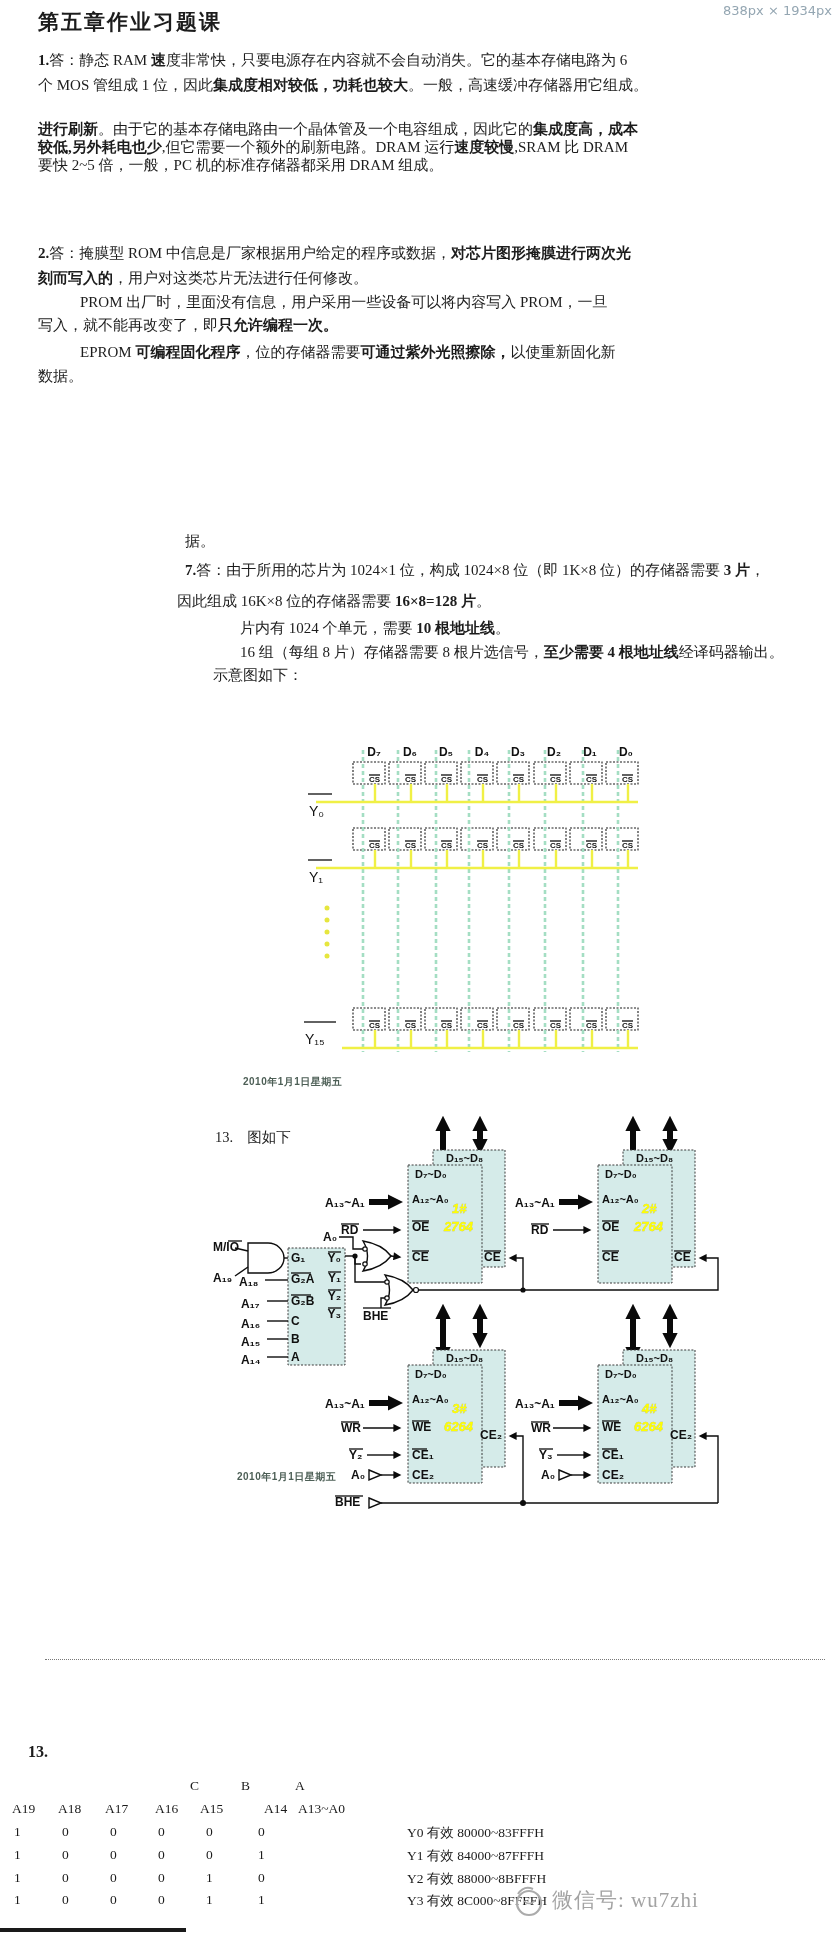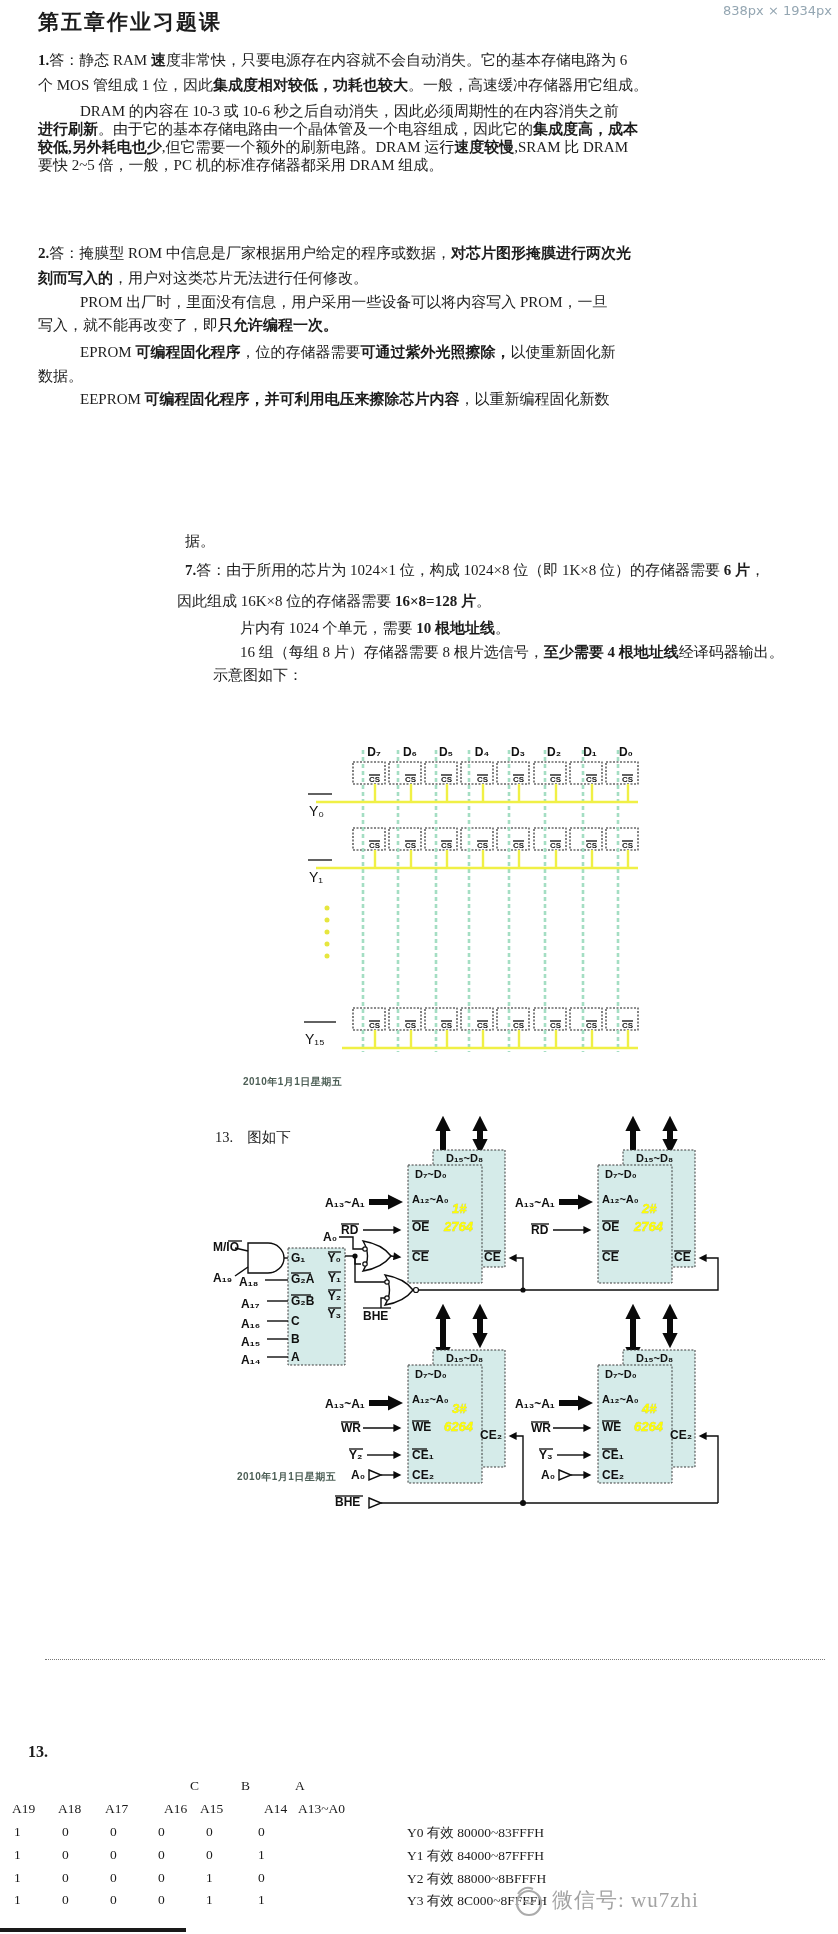--- a/index.html
+++ b/index.html
@@ -44,36 +44,34 @@
 </head>
 <body>
 
 <div class="page">
 
   <div class="dim">838px × 1934px</div>
   <div class="title">第五章作业习题课</div>
 
   <div class="tline" style="left:38px;top:50px"><b>1.</b><span>答：静态 RAM </span><b>速</b><span>度非常快，只要电源存在内容就不会自动消失。它的基本存储电路为 6</span></div>
   <div class="tline" style="left:38px;top:75px"><span>个 MOS 管组成 1 位，因此</span><b>集成度相对较低，功耗也较大</b><span>。一般，高速缓冲存储器用它组成。</span></div>
-  <div class="tline" style="left:80px;top:101px"><span>DRAM 的内容在 10-3 或 10-6 秒之后自动消失，因此必须周期性的在内容消失之前</span></div>
   <div class="tline" style="left:38px;top:119px"><b>进行刷新</b><span>。由于它的基本存储电路由一个晶体管及一个电容组成，因此它的</span><b>集成度高，成本</b></div>
   <div class="tline" style="left:38px;top:137px"><b>较低,另外耗电也少</b><span>,但它需要一个额外的刷新电路。DRAM 运行</span><b>速度较慢</b><span>,SRAM 比 DRAM</span></div>
   <div class="tline" style="left:38px;top:155px"><span>要快 2~5 倍，一般，PC 机的标准存储器都采用 DRAM 组成。</span></div>
 
   <div class="tline" style="left:38px;top:243px"><b>2.</b><span>答：掩膜型 ROM 中信息是厂家根据用户给定的程序或数据，</span><b>对芯片图形掩膜进行两次光</b></div>
   <div class="tline" style="left:38px;top:268px"><b>刻而写入的</b><span>，用户对这类芯片无法进行任何修改。</span></div>
   <div class="tline" style="left:80px;top:292px"><span>PROM 出厂时，里面没有信息，用户采用一些设备可以将内容写入 PROM，一旦</span></div>
   <div class="tline" style="left:38px;top:315px"><span>写入，就不能再改变了，即</span><b>只允许编程一次。</b></div>
   <div class="tline" style="left:80px;top:342px"><span>EPROM </span><b>可编程固化程序</b><span>，位的存储器需要</span><b>可通过紫外光照擦除，</b><span>以使重新固化新</span></div>
   <div class="tline" style="left:38px;top:366px"><span>数据。</span></div>
-  <div class="tline" style="left:80px;top:389px"><span>EEPROM </span><b>可编程固化程序，并可利用电压来擦除芯片内容</b><span>，以重新编程固化新数</span></div>
 
   <div class="tline" style="left:185px;top:531px"><span>据。</span></div>
 
-  <div class="tline" style="left:185px;top:560px"><b>7.</b><span>答：由于所用的芯片为 1024×1 位，构成 1024×8 位（即 1K×8 位）的存储器需要 </span><b>6 片</b><span>，</span></div>
+  <div class="tline" style="left:185px;top:560px"><b>7.</b><span>答：由于所用的芯片为 1024×1 位，构成 1024×8 位（即 1K×8 位）的存储器需要 </span><b>3 片</b><span>，</span></div>
   <div class="tline" style="left:177px;top:591px"><span>因此组成 16K×8 位的存储器需要 </span><b>16×8=128 片</b><span>。</span></div>
   <div class="tline" style="left:240px;top:618px"><span>片内有 1024 个单元，需要 </span><b>10 根地址线</b><span>。</span></div>
   <div class="tline" style="left:240px;top:642px"><span>16 组（每组 8 片）存储器需要 8 根片选信号，</span><b>至少需要 4 根地址线</b><span>经译码器输出。</span></div>
   <div class="tline" style="left:213px;top:665px"><span>示意图如下：</span></div>
 
   <svg class="svgabs" style="left:180px;top:740px" width="460" height="320" viewBox="0 0 460 320">
     <defs>
       <g id="mchip">
         <rect class="mbox" x="0" y="0" width="32" height="22"></rect>
         <line class="ol" x1="16" y1="13" x2="27" y2="13"></line>
@@ -349,21 +347,21 @@
 
   <div class="t13">13.</div>
 
   <div class="cell" style="left:190px;top:1778px">C</div>
   <div class="cell" style="left:241px;top:1778px">B</div>
   <div class="cell" style="left:295px;top:1778px">A</div>
 
   <div class="cell" style="left:12px;top:1801px">A19</div>
   <div class="cell" style="left:58px;top:1801px">A18</div>
   <div class="cell" style="left:105px;top:1801px">A17</div>
-  <div class="cell" style="left:164px;top:1801px">A16</div>
+  <div class="cell" style="left:155px;top:1801px">A16</div>
   <div class="cell" style="left:200px;top:1801px">A15</div>
   <div class="cell" style="left:264px;top:1801px">A14</div>
   <div class="cell" style="left:298px;top:1801px">A13~A0</div>
 
   <div class="cell" style="left:14px;top:1824px">1</div>
   <div class="cell" style="left:62px;top:1824px">0</div>
   <div class="cell" style="left:110px;top:1824px">0</div>
   <div class="cell" style="left:158px;top:1824px">0</div>
   <div class="cell" style="left:206px;top:1824px">0</div>
   <div class="cell" style="left:258px;top:1824px">0</div>

